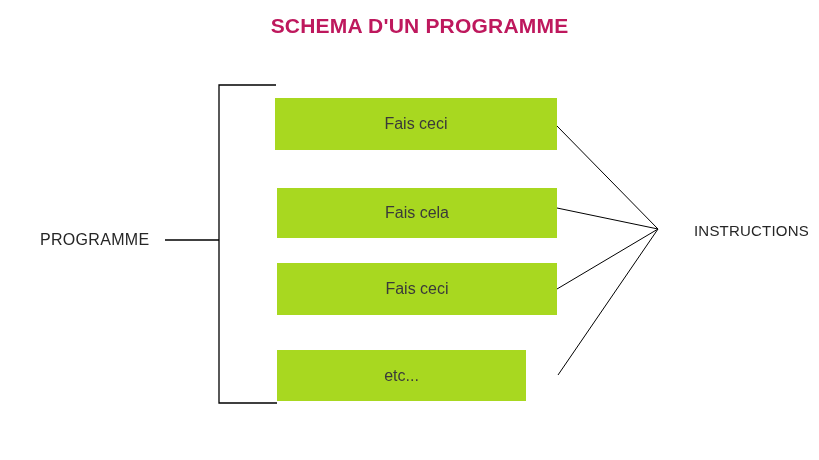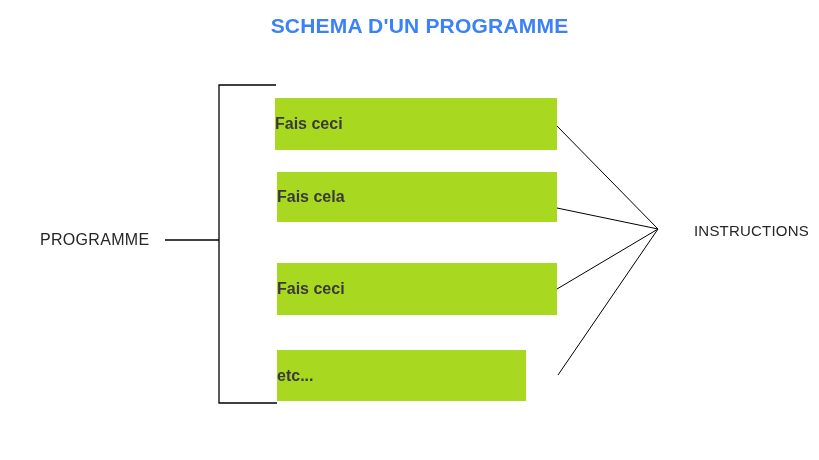--- a/index.html
+++ b/index.html
@@ -16,21 +16,21 @@
 
   .diagram-title {
     position: absolute;
     top: 14px;
     left: 0;
     width: 100%;
     text-align: center;
     font-size: 21px;
     font-weight: 600;
     letter-spacing: 0.2px;
-    color: #3b82f6;
+    color: #be185d;
     padding-left: 20px;
   }
 
   .lines-svg {
     position: absolute;
     top: 0;
     left: 0;
     width: 819px;
     height: 460px;
   }
@@ -42,26 +42,26 @@
     white-space: nowrap;
   }
   .programme-label { left: 32px; top: 231px; letter-spacing: 0.3px; margin-left: 8px; }
   .instructions-label { left: 694px; top: 222px; font-size: 15px; letter-spacing: 0.2px; }
 
   .instruction-box {
     position: absolute;
     background: #a8d820;
     display: flex;
     align-items: center;
+    justify-content: center;
     font-size: 16px;
     color: #3a3a3a;
-    font-weight: bold;
   }
   .box-1 { left: 275px; top: 98px;  width: 282px; height: 52px; }
-  .box-2 { left: 277px; top: 172px; width: 280px; height: 50px; }
+  .box-2 { left: 277px; top: 188px; width: 280px; height: 50px; }
   .box-3 { left: 277px; top: 263px; width: 280px; height: 52px; }
   .box-4 { left: 277px; top: 350px; width: 249px; height: 51px; }
 </style>
 </head>
 <body>
 
 <div class="canvas">
 
   <div class="diagram-title">SCHEMA D'UN PROGRAMME</div>
 

